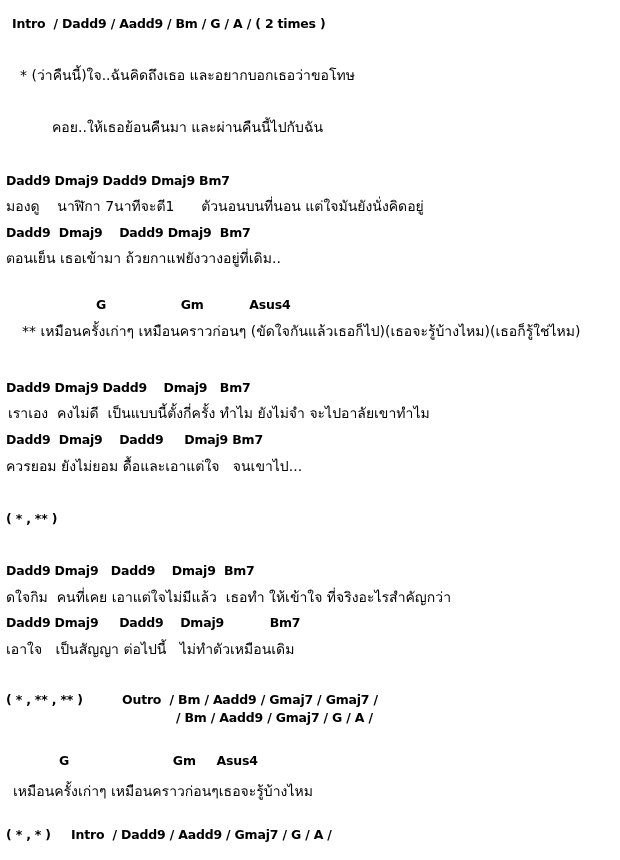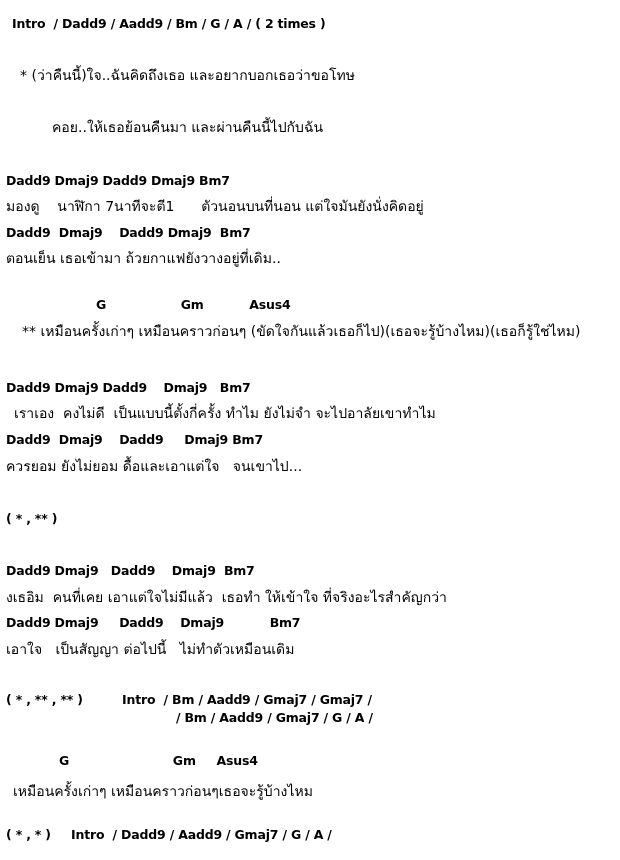--- a/index.html
+++ b/index.html
@@ -20,33 +20,33 @@
 
   <div class="line chord" style="left:6px; top:172px;">Dadd9 Dmaj9 Dadd9 Dmaj9 Bm7</div>
   <div class="line lyric" style="left:6px; top:197px;">มองดู    นาฬิกา 7นาทีจะตี1      ตัวนอนบนที่นอน แต่ใจมันยังนั่งคิดอยู่</div>
   <div class="line chord" style="left:6px; top:224px;">Dadd9  Dmaj9    Dadd9 Dmaj9  Bm7</div>
   <div class="line lyric" style="left:6px; top:249px;">ตอนเย็น เธอเข้ามา ถ้วยกาแฟยังวางอยู่ที่เดิม..</div>
 
   <div class="line chord" style="left:96px; top:296px;">G                  Gm           Asus4</div>
   <div class="line lyric" style="left:22px; top:322px;">** เหมือนครั้งเก่าๆ เหมือนคราวก่อนๆ (ขัดใจกันแล้วเธอก็ไป)(เธอจะรู้บ้างไหม)(เธอก็รู้ใช่ไหม)</div>
 
   <div class="line chord" style="left:6px; top:379px;">Dadd9 Dmaj9 Dadd9    Dmaj9   Bm7</div>
-  <div class="line lyric" style="left:14px; top:404px;">เราเอง  คงไม่ดี  เป็นแบบนี้ตั้งกี่ครั้ง ทำไม ยังไม่จำ จะไปอาลัยเขาทำไม</div>
+  <div class="line lyric" style="left:8px; top:404px;">เราเอง  คงไม่ดี  เป็นแบบนี้ตั้งกี่ครั้ง ทำไม ยังไม่จำ จะไปอาลัยเขาทำไม</div>
   <div class="line chord" style="left:6px; top:431px;">Dadd9  Dmaj9    Dadd9     Dmaj9 Bm7</div>
   <div class="line lyric" style="left:6px; top:457px;">ควรยอม ยังไม่ยอม ดื้อและเอาแต่ใจ   จนเขาไป...</div>
 
   <div class="line chord" style="left:6px; top:510px;">( * , ** )</div>
 
   <div class="line chord" style="left:6px; top:562px;">Dadd9 Dmaj9   Dadd9    Dmaj9  Bm7</div>
-  <div class="line lyric" style="left:6px; top:588px;">งเธอิม  คนที่เคย เอาแต่ใจไม่มีแล้ว  เธอทำ ให้เข้าใจ ที่จริงอะไรสำคัญกว่า</div>
+  <div class="line lyric" style="left:6px; top:588px;">ดใจกิม  คนที่เคย เอาแต่ใจไม่มีแล้ว  เธอทำ ให้เข้าใจ ที่จริงอะไรสำคัญกว่า</div>
   <div class="line chord" style="left:6px; top:614px;">Dadd9 Dmaj9     Dadd9    Dmaj9           Bm7</div>
   <div class="line lyric" style="left:6px; top:640px;">เอาใจ   เป็นสัญญา ต่อไปนี้   ไม่ทำตัวเหมือนเดิม</div>
 
   <div class="line chord" style="left:6px; top:691px;">( * , ** , ** )</div>
-  <div class="line chord" style="left:122px; top:691px;">Intro  / Bm / Aadd9 / Gmaj7 / Gmaj7 /</div>
+  <div class="line chord" style="left:122px; top:691px;">Outro  / Bm / Aadd9 / Gmaj7 / Gmaj7 /</div>
   <div class="line chord" style="left:176px; top:709px;">/ Bm / Aadd9 / Gmaj7 / G / A /</div>
 
   <div class="line chord" style="left:59px; top:752px;">G                         Gm     Asus4</div>
   <div class="line lyric" style="left:6px; top:782px;margin-left:7px;">เหมือนครั้งเก่าๆ เหมือนคราวก่อนๆเธอจะรู้บ้างไหม</div>
 
   <div class="line chord" style="left:6px; top:826px;">( * , * )</div>
   <div class="line chord" style="left:71px; top:826px;">Intro  / Dadd9 / Aadd9 / Gmaj7 / G / A /</div>
 </div>
 
 </body></html>

